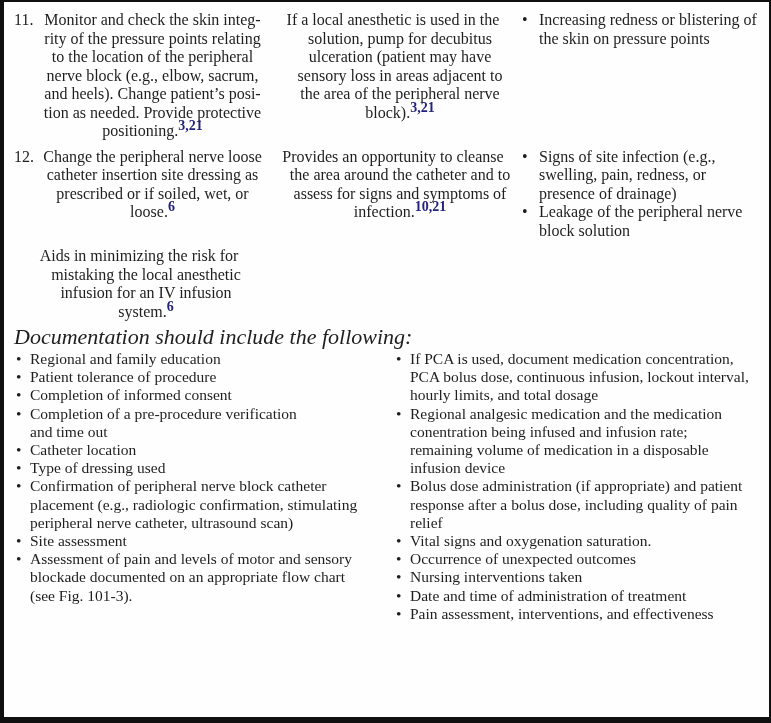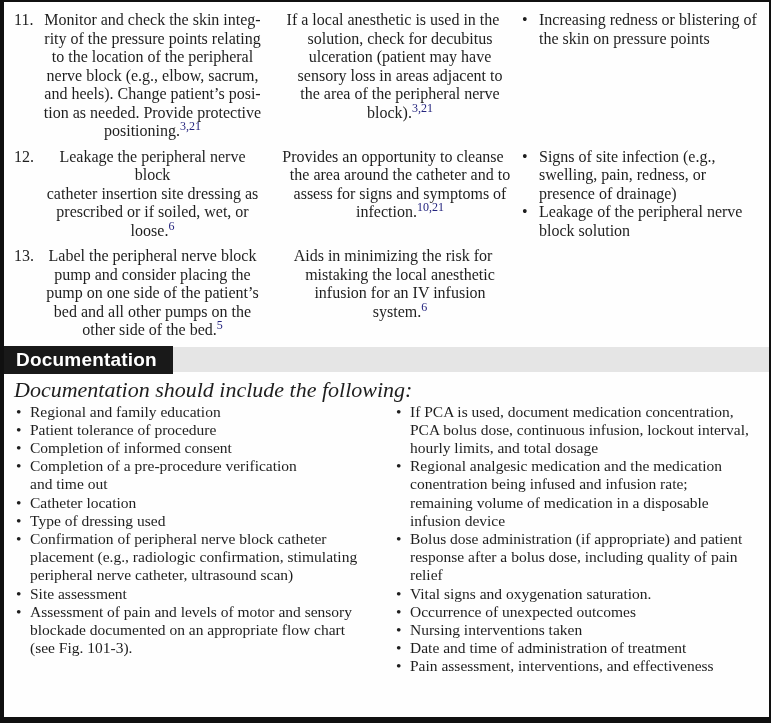--- a/index.html
+++ b/index.html
@@ -20,21 +20,21 @@
     column-gap:4px; row-gap:7px;
     font-size:16px; line-height:18.5px;
   }
   .cell{ align-self:start; }
   .cell.steps{ display:grid; grid-template-columns:27px 1fr; align-items:start; }
   .num{ display:block; }
   .pre{ white-space:pre-line; }
   .para{ margin:0;text-align:center; }
   .note{ padding-left:15px; text-indent:-15px; }
   .rat{ padding-left:14px; text-indent:-14px; }
-  sup.cite{ font-size:12px; line-height:0; color:#23237d; vertical-align:super; }
+  sup.cite{ font-size:14px; line-height:0; color:#23237d; vertical-align:super;font-weight:bold; }
 
   .bullet-item{ display:flex; align-items:flex-start; }
   .bullet-item .b{ flex:0 0 17px; }
   .bullet-item .bt{ white-space:pre-line; flex:1; }
 
   
   .doc{ margin-top:6px; }
   .doc-header{
     display:flex; align-items:stretch; height:28px;
     margin-left:-10px; margin-right:-8px;
@@ -74,38 +74,38 @@
 rity of the pressure points relating
 to the location of the peripheral
 nerve block (e.g., elbow, sacrum,
 and heels). Change patient’s posi-
 tion as needed. Provide protective
 positioning.</span><sup class="cite">3,21</sup></p>
       </div>
     </div>
     <div class="cell">
       <p class="para rat"><span class="pre">If a local anesthetic is used in the
-solution, check for decubitus
+solution, pump for decubitus
 ulceration (patient may have
 sensory loss in areas adjacent to
 the area of the peripheral nerve
 block).</span><sup class="cite">3,21</sup></p>
     </div>
     <div class="cell">
       <div class="bullet-item">
         <span class="b">•</span>
         <span class="bt">Increasing redness or blistering of
 the skin on pressure points</span>
       </div>
     </div>
 
     <div class="cell steps">
       <span class="num">12.</span>
       <div class="txt">
-        <p class="para"><span class="pre">Leakage the peripheral nerve block
+        <p class="para"><span class="pre">Change the peripheral nerve loose
 catheter insertion site dressing as
 prescribed or if soiled, wet, or
 loose.</span><sup class="cite">6</sup></p>
       </div>
     </div>
     <div class="cell">
       <p class="para rat"><span class="pre">Provides an opportunity to cleanse
 the area around the catheter and to
 assess for signs and symptoms of
 infection.</span><sup class="cite">10,21</sup></p>
@@ -117,47 +117,31 @@
 swelling, pain, redness, or
 presence of drainage)</span>
       </div>
       <div class="bullet-item">
         <span class="b">•</span>
         <span class="bt">Leakage of the peripheral nerve
 block solution</span>
       </div>
     </div>
 
-    <div class="cell steps">
-      <span class="num">13.</span>
-      <div class="txt">
-        <p class="para"><span class="pre">Label the peripheral nerve block
-pump and consider placing the
-pump on one side of the patient’s
-bed and all other pumps on the
-other side of the bed.</span><sup class="cite">5</sup></p>
-      </div>
-    </div>
     <div class="cell">
       <p class="para rat"><span class="pre">Aids in minimizing the risk for
 mistaking the local anesthetic
 infusion for an IV infusion
 system.</span><sup class="cite">6</sup></p>
     </div>
     <div class="cell"></div>
 
   </section>
 
   <section class="doc">
-    <div class="doc-header">
-      <div class="doc-header-box">
-        <span>Documentation</span>
-      </div>
-      <div class="doc-header-strip"></div>
-    </div>
 
     <p class="doc-intro">Documentation should include the following:</p>
 
     <div class="doc-cols">
       <ul class="doc-list">
         <li>
             <span class="b">•</span>
             <span class="bt">Regional and family education</span>
           </li>
         <li>

